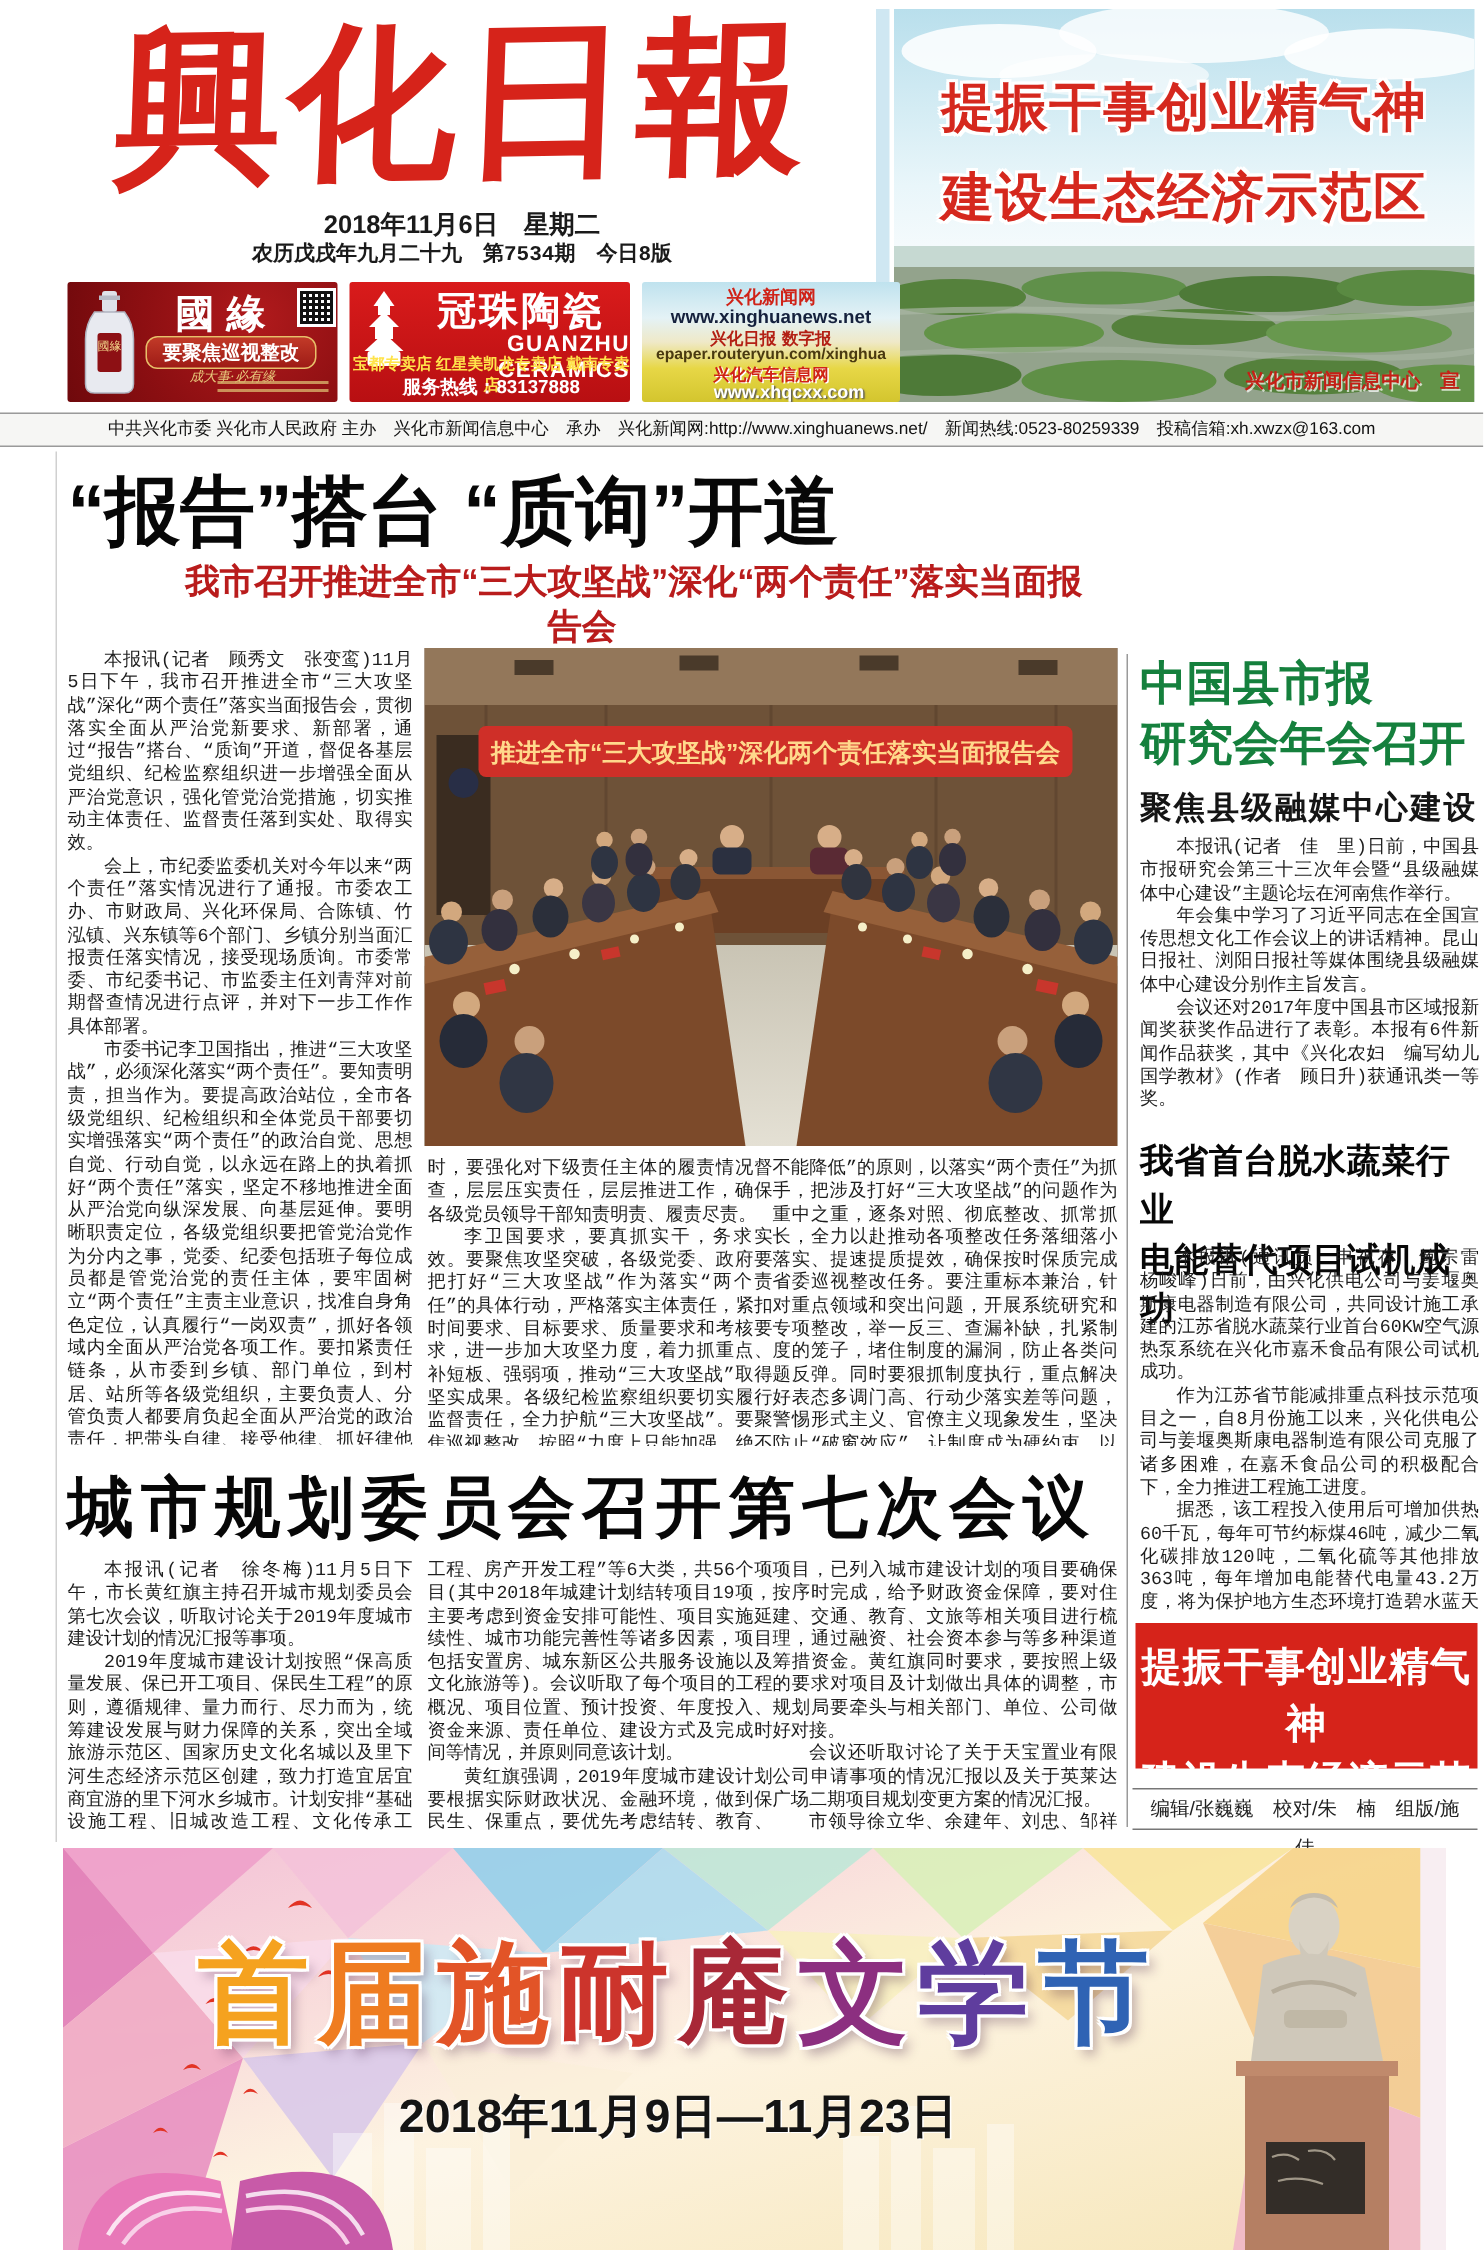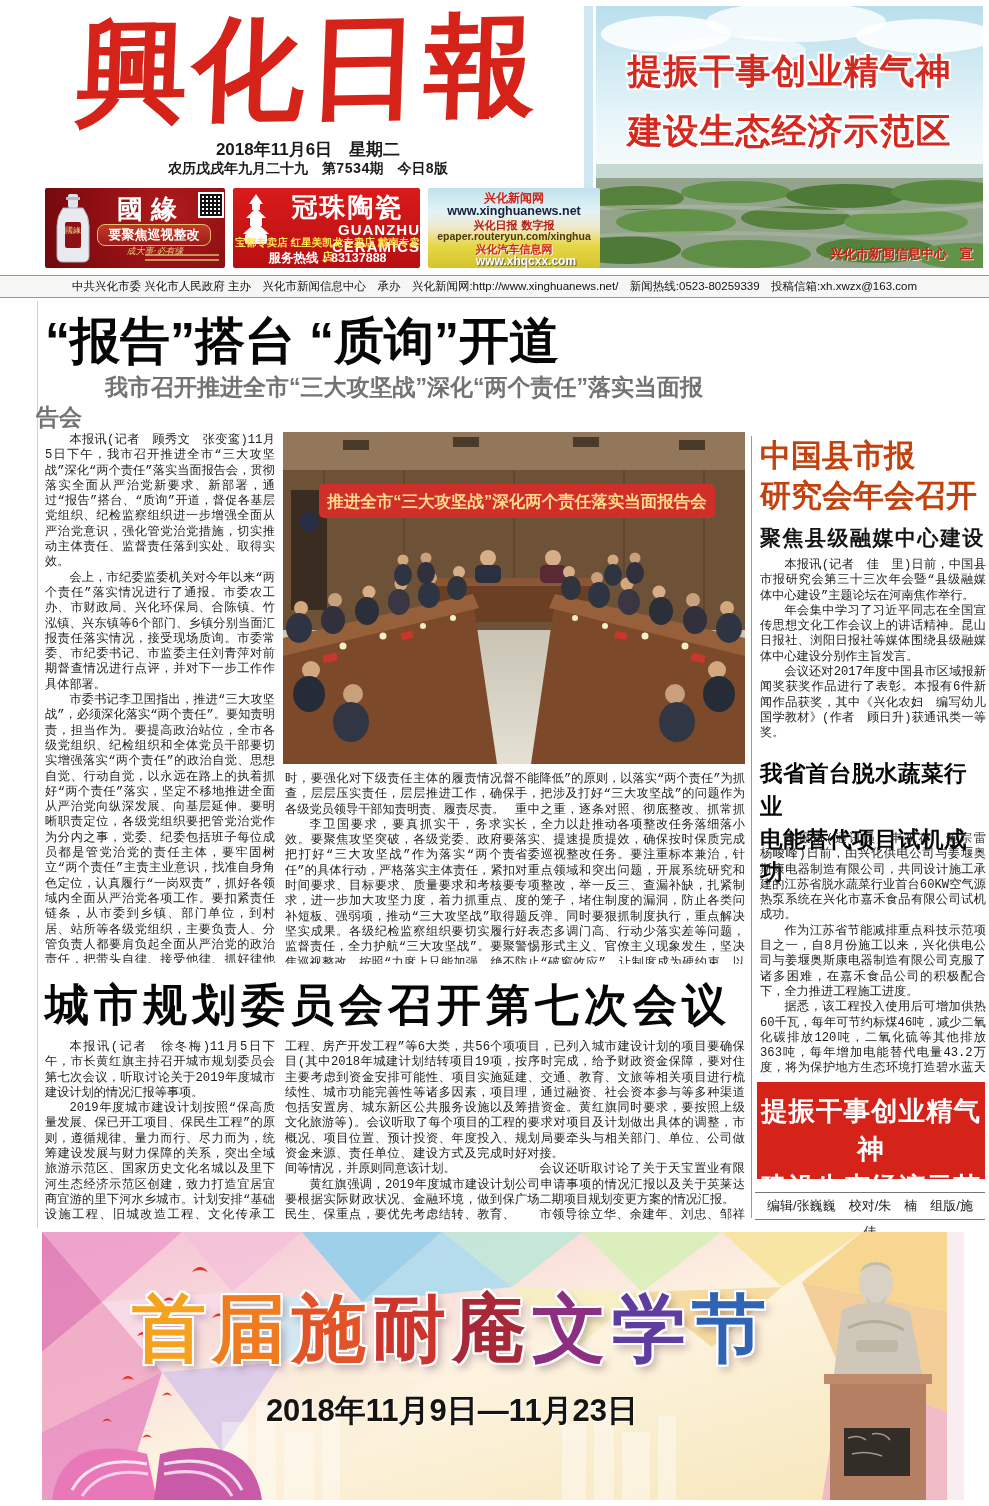--- a/index.html
+++ b/index.html
@@ -57,42 +57,42 @@
     border-top:1px solid #9a9a9a;border-bottom:1px solid #9a9a9a;
     font-size:11.5px;line-height:21px;text-align:center;color:#111;}
 
   
   .content-frame{left:37px;top:301px;width:948px;height:927px;border-left:1px solid #d0d0d0;}
   .v-rule{left:751px;top:436px;width:1px;height:782px;background:#9a9a9a;}
 
   
   .a1-headline{left:45px;top:308px;width:700px;font-size:50px;font-weight:bold;color:#070707;
     letter-spacing:0px;white-space:nowrap;}
-  .a1-subhead{left:36px;top:372px;width:680px;font-size:23px;font-weight:bold;color:#737373;
-    text-indent:3em;line-height:30px;}
+  .a1-subhead{left:48px;top:372px;width:680px;font-size:23px;font-weight:bold;color:#b91c1c;
+    text-indent:3em;line-height:30px;text-align:center;}
   .col{position:absolute;width:230px;text-align:justify;overflow:hidden;color:#1d1d1d;
     font-family:"Liberation Serif","DejaVu Serif",serif;font-size:12.2px;line-height:15.3px;}
   .col p{margin:0;text-indent:2em;font-family:Liberation Mono, monospace;}
   .col p.cont{text-indent:0;}
   .a1c1{left:45px;top:433px;height:530px;}
   .a1c2{left:285px;top:772px;height:192px;}
   .a1c3{left:515px;top:772px;height:192px;}
 
   
   .photo{left:283px;top:432px;width:462px;height:332px;background:#6e5238;overflow:hidden;}
 
   
   .a2-headline{left:45px;top:976px;width:700px;font-size:44px;font-weight:bold;color:#070707;
     letter-spacing:5px;white-space:nowrap;}
   .a2c1{left:45px;top:1040px;height:182px;}
   .a2c2{left:285px;top:1040px;height:182px;}
   .a2c3{left:515px;top:1040px;height:182px;}
 
   
-  .sb-t1{left:760px;top:436px;width:226px;font-size:31px;font-weight:bold;color:#c2410c;line-height:40px;}
+  .sb-t1{left:760px;top:436px;width:226px;font-size:31px;font-weight:bold;color:#15803d;line-height:40px;}
   .sb-sub1{left:760px;top:524px;width:226px;font-size:21px;font-weight:bold;color:#151515;letter-spacing:1.5px;}
   .sb-b1{left:760px;top:558px;width:226px;height:190px;}
   .sb-t2{left:760px;top:757px;width:226px;font-size:22.5px;font-weight:bold;color:#070707;line-height:33px;letter-spacing:.5px;}
   .sb-b2{left:760px;top:832px;width:226px;height:245px;}
   .col.sb{width:226px;}
   .slogan-box{left:757px;top:1082px;width:228px;height:97px;background:#d6231a;color:#fff;
     text-align:center;font-weight:bold;font-size:26.5px;line-height:38px;padding-top:10px;box-sizing:border-box;
     letter-spacing:1px;}
   .credits{left:755px;top:1192px;width:230px;height:26px;border-top:1px solid #777;border-bottom:1px solid #777;
     font-size:13px;line-height:26px;text-align:center;color:#222;}

